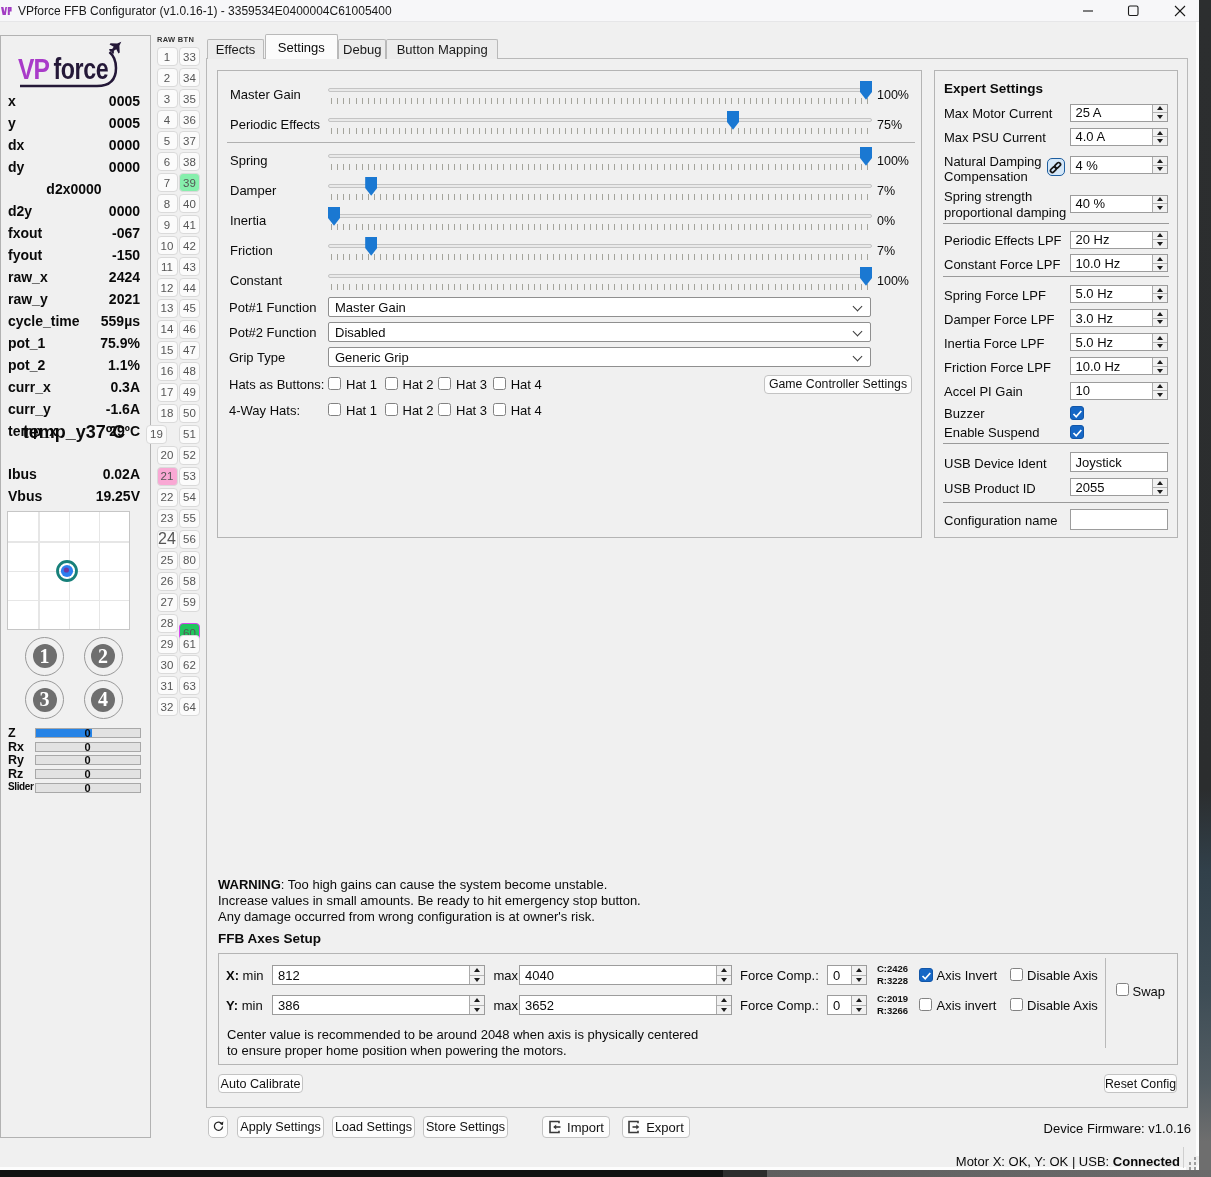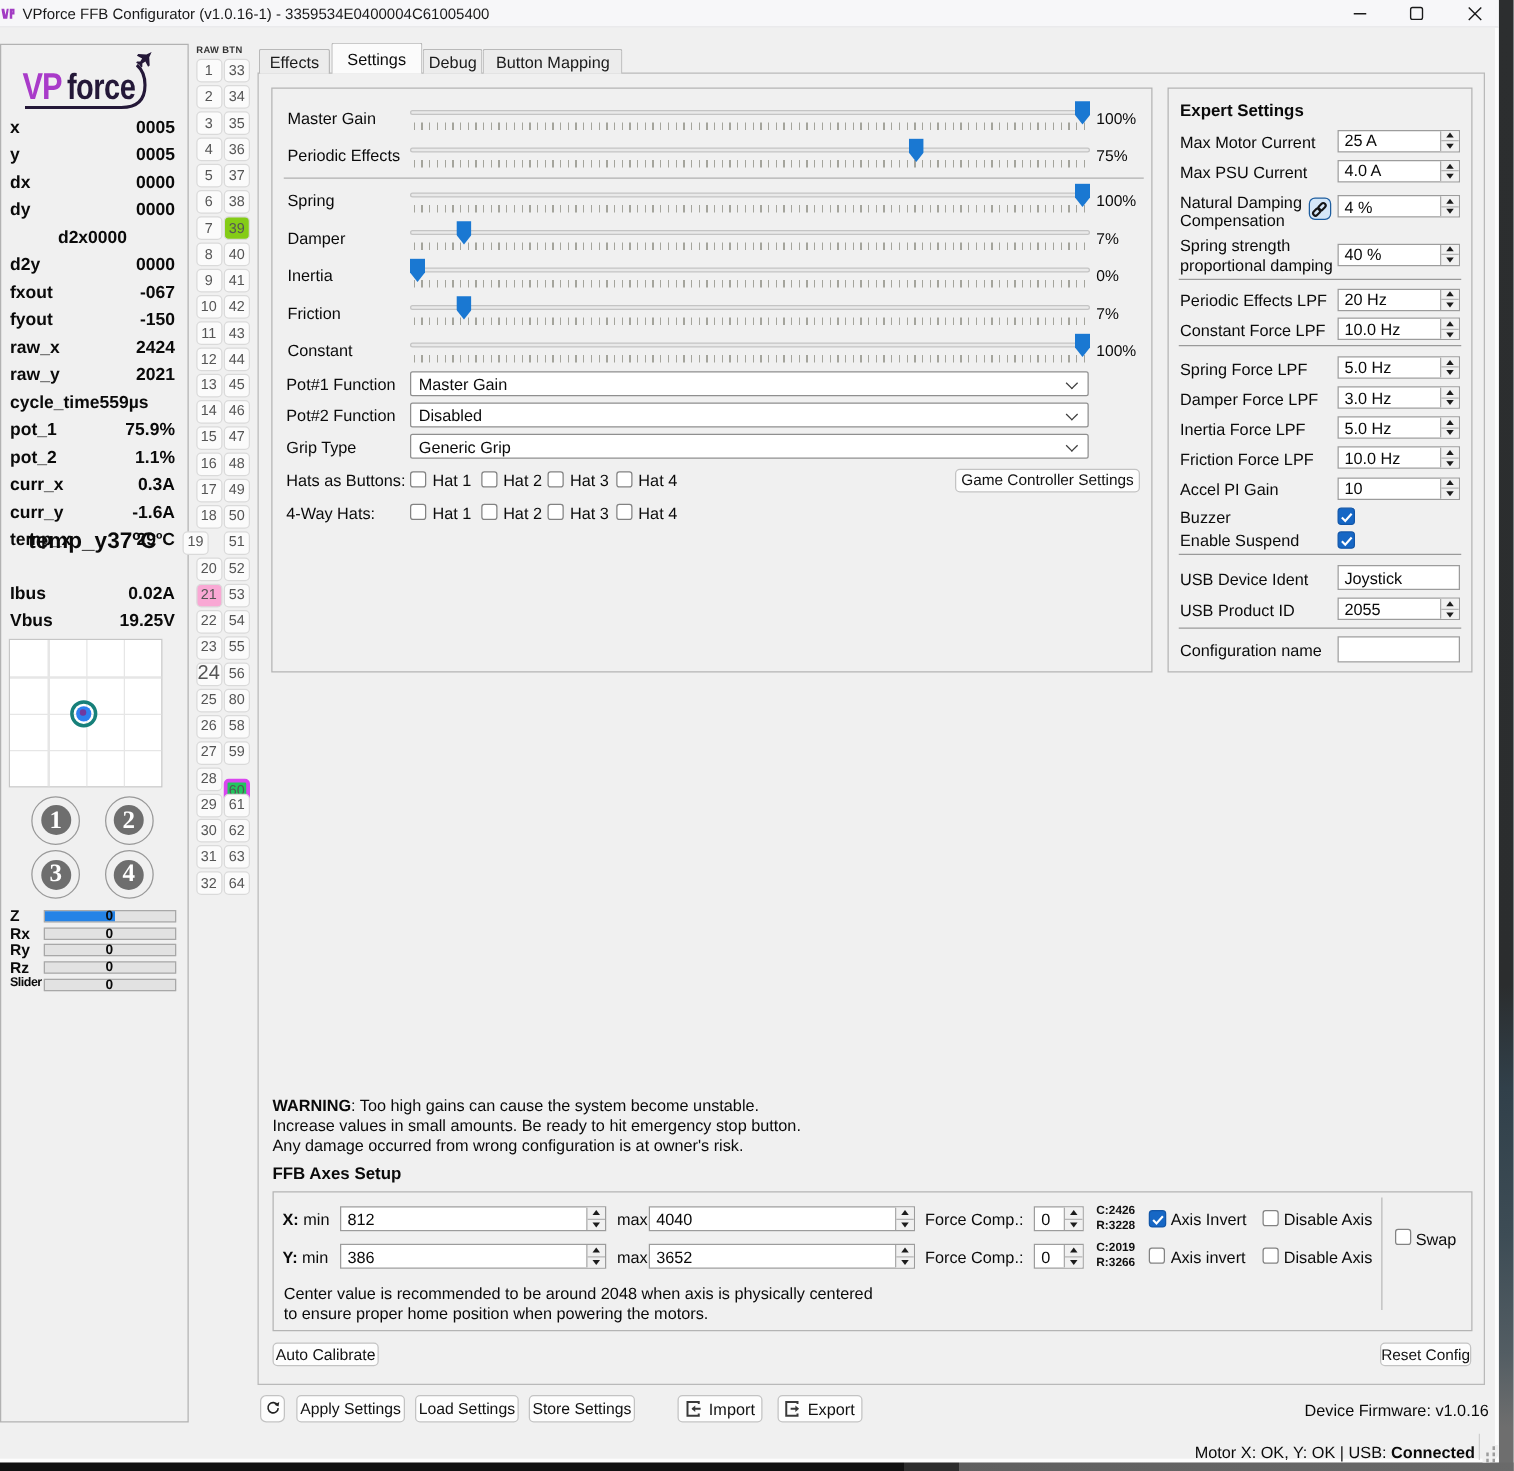--- a/index.html
+++ b/index.html
@@ -91,21 +91,21 @@
     <span>-150</span>
   </div>
 <div class="abs b" style="left:8px;top:268.9px;width:132px;height:16px;font-size:14px;display:flex;justify-content:space-between">
     <span>raw_x</span>
     <span>2424</span>
   </div>
 <div class="abs b" style="left:8px;top:290.8px;width:132px;height:16px;font-size:14px;display:flex;justify-content:space-between">
     <span>raw_y</span>
     <span>2021</span>
   </div>
-<div class="abs b" style="left:8px;top:312.8px;width:132px;height:16px;font-size:14px;display:flex;">
+<div class="abs b" style="left:8px;top:312.8px;width:132px;height:16px;font-size:14px;display:flex;justify-content:space-between">
     <span>cycle_time</span>
     <span>559µs</span>
   </div>
 <div class="abs b" style="left:8px;top:334.8px;width:132px;height:16px;font-size:14px;display:flex;justify-content:space-between">
     <span>pot_1</span>
     <span>75.9%</span>
   </div>
 <div class="abs b" style="left:8px;top:356.7px;width:132px;height:16px;font-size:14px;display:flex;justify-content:space-between">
     <span>pot_2</span>
     <span>1.1%</span>
@@ -177,21 +177,21 @@
 <div class="abs" style="left:179px;top:68.3px;width:21px;height:19px;background:#fbfbfb;border:1px solid #dadada;border-radius:4px;color:#555;font-size:11.5px;display:flex;align-items:center;justify-content:center">34</div>
 <div class="abs" style="left:156.5px;top:89.2px;width:21px;height:19px;background:#fbfbfb;border:1px solid #dadada;border-radius:4px;color:#555;font-size:11.5px;display:flex;align-items:center;justify-content:center">3</div>
 <div class="abs" style="left:179px;top:89.2px;width:21px;height:19px;background:#fbfbfb;border:1px solid #dadada;border-radius:4px;color:#555;font-size:11.5px;display:flex;align-items:center;justify-content:center">35</div>
 <div class="abs" style="left:156.5px;top:110.2px;width:21px;height:19px;background:#fbfbfb;border:1px solid #dadada;border-radius:4px;color:#555;font-size:11.5px;display:flex;align-items:center;justify-content:center">4</div>
 <div class="abs" style="left:179px;top:110.2px;width:21px;height:19px;background:#fbfbfb;border:1px solid #dadada;border-radius:4px;color:#555;font-size:11.5px;display:flex;align-items:center;justify-content:center">36</div>
 <div class="abs" style="left:156.5px;top:131.2px;width:21px;height:19px;background:#fbfbfb;border:1px solid #dadada;border-radius:4px;color:#555;font-size:11.5px;display:flex;align-items:center;justify-content:center">5</div>
 <div class="abs" style="left:179px;top:131.2px;width:21px;height:19px;background:#fbfbfb;border:1px solid #dadada;border-radius:4px;color:#555;font-size:11.5px;display:flex;align-items:center;justify-content:center">37</div>
 <div class="abs" style="left:156.5px;top:152.1px;width:21px;height:19px;background:#fbfbfb;border:1px solid #dadada;border-radius:4px;color:#555;font-size:11.5px;display:flex;align-items:center;justify-content:center">6</div>
 <div class="abs" style="left:179px;top:152.1px;width:21px;height:19px;background:#fbfbfb;border:1px solid #dadada;border-radius:4px;color:#555;font-size:11.5px;display:flex;align-items:center;justify-content:center">38</div>
 <div class="abs" style="left:156.5px;top:173.1px;width:21px;height:19px;background:#fbfbfb;border:1px solid #dadada;border-radius:4px;color:#555;font-size:11.5px;display:flex;align-items:center;justify-content:center">7</div>
-<div class="abs" style="left:179px;top:173.1px;width:21px;height:19px;background:#84cc16;border:1px solid #dadada;border-radius:4px;color:#555;font-size:11.5px;display:flex;align-items:center;justify-content:center">39</div>
+<div class="abs" style="left:179px;top:173.1px;width:21px;height:19px;background:#86efac;border:1px solid #dadada;border-radius:4px;color:#555;font-size:11.5px;display:flex;align-items:center;justify-content:center">39</div>
 <div class="abs" style="left:156.5px;top:194.1px;width:21px;height:19px;background:#fbfbfb;border:1px solid #dadada;border-radius:4px;color:#555;font-size:11.5px;display:flex;align-items:center;justify-content:center">8</div>
 <div class="abs" style="left:179px;top:194.1px;width:21px;height:19px;background:#fbfbfb;border:1px solid #dadada;border-radius:4px;color:#555;font-size:11.5px;display:flex;align-items:center;justify-content:center">40</div>
 <div class="abs" style="left:156.5px;top:215.1px;width:21px;height:19px;background:#fbfbfb;border:1px solid #dadada;border-radius:4px;color:#555;font-size:11.5px;display:flex;align-items:center;justify-content:center">9</div>
 <div class="abs" style="left:179px;top:215.1px;width:21px;height:19px;background:#fbfbfb;border:1px solid #dadada;border-radius:4px;color:#555;font-size:11.5px;display:flex;align-items:center;justify-content:center">41</div>
 <div class="abs" style="left:156.5px;top:236.0px;width:21px;height:19px;background:#fbfbfb;border:1px solid #dadada;border-radius:4px;color:#555;font-size:11.5px;display:flex;align-items:center;justify-content:center">10</div>
 <div class="abs" style="left:179px;top:236.0px;width:21px;height:19px;background:#fbfbfb;border:1px solid #dadada;border-radius:4px;color:#555;font-size:11.5px;display:flex;align-items:center;justify-content:center">42</div>
 <div class="abs" style="left:156.5px;top:257.0px;width:21px;height:19px;background:#fbfbfb;border:1px solid #dadada;border-radius:4px;color:#555;font-size:11.5px;display:flex;align-items:center;justify-content:center">11</div>
 <div class="abs" style="left:179px;top:257.0px;width:21px;height:19px;background:#fbfbfb;border:1px solid #dadada;border-radius:4px;color:#555;font-size:11.5px;display:flex;align-items:center;justify-content:center">43</div>
 <div class="abs" style="left:156.5px;top:278.0px;width:21px;height:19px;background:#fbfbfb;border:1px solid #dadada;border-radius:4px;color:#555;font-size:11.5px;display:flex;align-items:center;justify-content:center">12</div>
 <div class="abs" style="left:179px;top:278.0px;width:21px;height:19px;background:#fbfbfb;border:1px solid #dadada;border-radius:4px;color:#555;font-size:11.5px;display:flex;align-items:center;justify-content:center">44</div>
@@ -219,21 +219,21 @@
 <div class="abs" style="left:179px;top:508.6px;width:21px;height:19px;background:#fbfbfb;border:1px solid #dadada;border-radius:4px;color:#555;font-size:11.5px;display:flex;align-items:center;justify-content:center">55</div>
 <div class="abs" style="left:156.5px;top:529.6px;width:21px;height:19px;background:#fbfbfb;border:1px solid #dadada;border-radius:4px;color:#555;font-size:16px;display:flex;align-items:center;justify-content:center">24</div>
 <div class="abs" style="left:179px;top:529.6px;width:21px;height:19px;background:#fbfbfb;border:1px solid #dadada;border-radius:4px;color:#555;font-size:11.5px;display:flex;align-items:center;justify-content:center">56</div>
 <div class="abs" style="left:156.5px;top:550.6px;width:21px;height:19px;background:#fbfbfb;border:1px solid #dadada;border-radius:4px;color:#555;font-size:11.5px;display:flex;align-items:center;justify-content:center">25</div>
 <div class="abs" style="left:179px;top:550.6px;width:21px;height:19px;background:#fbfbfb;border:1px solid #dadada;border-radius:4px;color:#555;font-size:11.5px;display:flex;align-items:center;justify-content:center">80</div>
 <div class="abs" style="left:156.5px;top:571.5px;width:21px;height:19px;background:#fbfbfb;border:1px solid #dadada;border-radius:4px;color:#555;font-size:11.5px;display:flex;align-items:center;justify-content:center">26</div>
 <div class="abs" style="left:179px;top:571.5px;width:21px;height:19px;background:#fbfbfb;border:1px solid #dadada;border-radius:4px;color:#555;font-size:11.5px;display:flex;align-items:center;justify-content:center">58</div>
 <div class="abs" style="left:156.5px;top:592.5px;width:21px;height:19px;background:#fbfbfb;border:1px solid #dadada;border-radius:4px;color:#555;font-size:11.5px;display:flex;align-items:center;justify-content:center">27</div>
 <div class="abs" style="left:179px;top:592.5px;width:21px;height:19px;background:#fbfbfb;border:1px solid #dadada;border-radius:4px;color:#555;font-size:11.5px;display:flex;align-items:center;justify-content:center">59</div>
 <div class="abs" style="left:156.5px;top:613.5px;width:21px;height:19px;background:#fbfbfb;border:1px solid #dadada;border-radius:4px;color:#555;font-size:11.5px;display:flex;align-items:center;justify-content:center">28</div>
-<div class="abs" style="left:179px;top:623px;width:21px;height:19px;background:#22c55e;border:3px solid #d946ef;border-radius:4px;color:#555;font-size:11.5px;display:flex;align-items:center;justify-content:center">60</div>
+<div class="abs" style="left:179px;top:623px;width:21px;height:19px;background:#22c55e;border:1px solid #d946ef;border-radius:4px;color:#555;font-size:11.5px;display:flex;align-items:center;justify-content:center">60</div>
 <div class="abs" style="left:156.5px;top:634.5px;width:21px;height:19px;background:#fbfbfb;border:1px solid #dadada;border-radius:4px;color:#555;font-size:11.5px;display:flex;align-items:center;justify-content:center">29</div>
 <div class="abs" style="left:179px;top:634.5px;width:21px;height:19px;background:#fbfbfb;border:1px solid #dadada;border-radius:4px;color:#555;font-size:11.5px;display:flex;align-items:center;justify-content:center">61</div>
 <div class="abs" style="left:156.5px;top:655.4px;width:21px;height:19px;background:#fbfbfb;border:1px solid #dadada;border-radius:4px;color:#555;font-size:11.5px;display:flex;align-items:center;justify-content:center">30</div>
 <div class="abs" style="left:179px;top:655.4px;width:21px;height:19px;background:#fbfbfb;border:1px solid #dadada;border-radius:4px;color:#555;font-size:11.5px;display:flex;align-items:center;justify-content:center">62</div>
 <div class="abs" style="left:156.5px;top:676.4px;width:21px;height:19px;background:#fbfbfb;border:1px solid #dadada;border-radius:4px;color:#555;font-size:11.5px;display:flex;align-items:center;justify-content:center">31</div>
 <div class="abs" style="left:179px;top:676.4px;width:21px;height:19px;background:#fbfbfb;border:1px solid #dadada;border-radius:4px;color:#555;font-size:11.5px;display:flex;align-items:center;justify-content:center">63</div>
 <div class="abs" style="left:156.5px;top:697.4px;width:21px;height:19px;background:#fbfbfb;border:1px solid #dadada;border-radius:4px;color:#555;font-size:11.5px;display:flex;align-items:center;justify-content:center">32</div>
 <div class="abs" style="left:179px;top:697.4px;width:21px;height:19px;background:#fbfbfb;border:1px solid #dadada;border-radius:4px;color:#555;font-size:11.5px;display:flex;align-items:center;justify-content:center">64</div>
 <div class="gb" style="left:206px;top:58px;width:982px;height:1050px;border-color:#b9b9b9"></div>
 <div class="abs" style="left:206.7px;top:38.5px;width:57.8px;height:20px;background:#ececec;border:1px solid #b9b9b9;border-bottom:none;border-top-left-radius:2px;border-top-right-radius:2px;font-size:13px;display:flex;align-items:center;justify-content:center;color:#1a1a1a">Effects</div>

